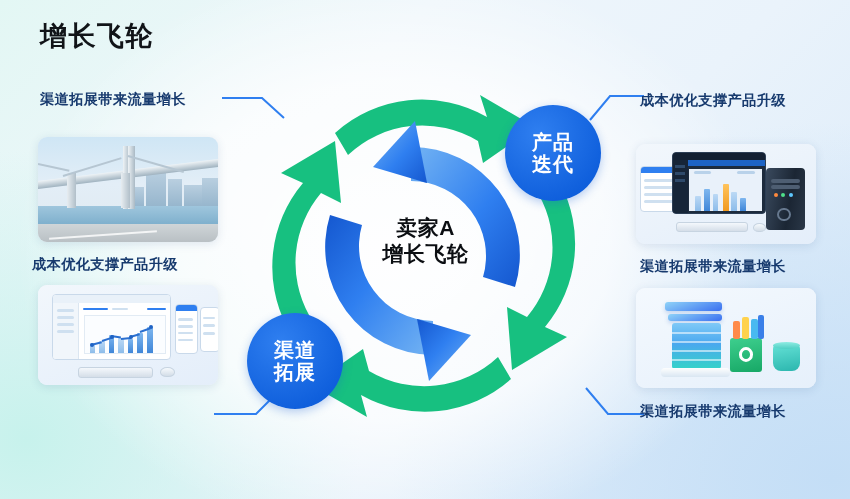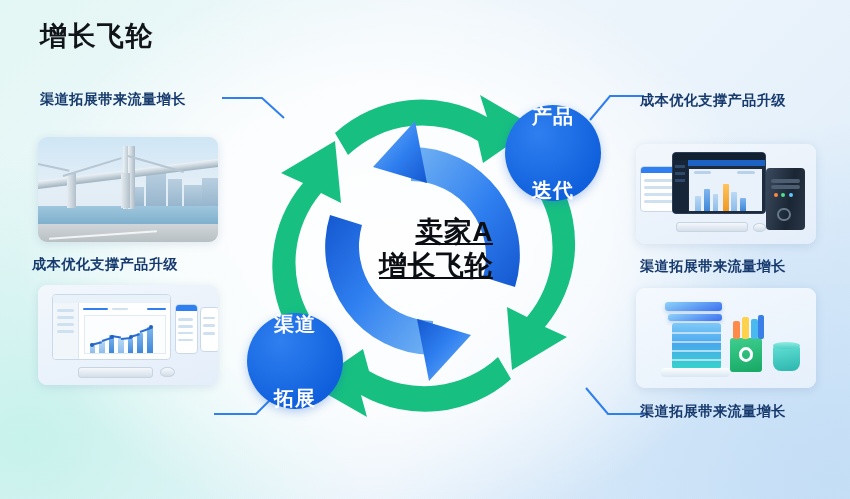--- a/index.html
+++ b/index.html
@@ -121,28 +121,28 @@
     position: absolute;
     border-radius: 50%;
     display:flex; flex-direction:column;
     align-items:center; justify-content:center;
     color:#fff; font-weight:bold;
     font-size:20px; line-height:1.12;
     letter-spacing:1px;
     text-align:center;
   }
   .node.green { background: radial-gradient(circle at 35% 30%, #3ad798, #15b97a 75%); box-shadow:0 3px 10px rgba(20,170,110,.28); }
-  .node.blue  { background: radial-gradient(circle at 35% 30%, #2f7ff0, #0f5fdc 75%); box-shadow:0 3px 10px rgba(25,95,210,.3);justify-content:space-between; }
+  .node.blue  { background: radial-gradient(circle at 35% 30%, #2f7ff0, #0f5fdc 75%); box-shadow:0 3px 10px rgba(25,95,210,.3); }
 
   #center-label {
     position:absolute;
     left:358px; top:215px; width:135px;
-    text-align:right;
-    font-size:28px; font-weight:bold; line-height:1.22;
-    color:#0b0e12; letter-spacing:0.5px;text-decoration:underline;
+    text-align:center;
+    font-size:21px; font-weight:bold; line-height:1.22;
+    color:#0b0e12; letter-spacing:0.5px;
   }
   #sales-label {
     position:absolute; left:360px; top:363px; width:130px;
     text-align:center; font-size:15px; font-weight:bold;
     color:#16305e; letter-spacing:0.5px;
   }
 </style>
 </head>
 <body>
 

